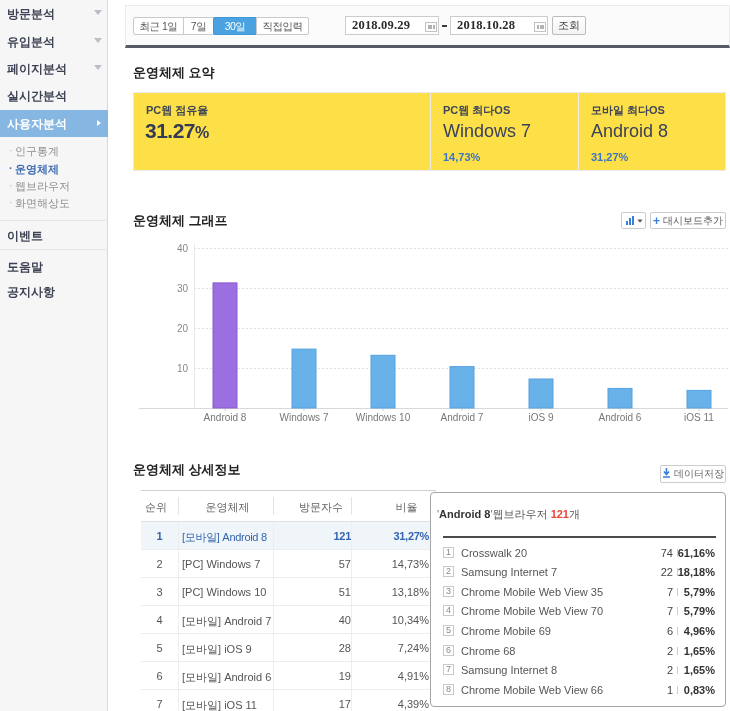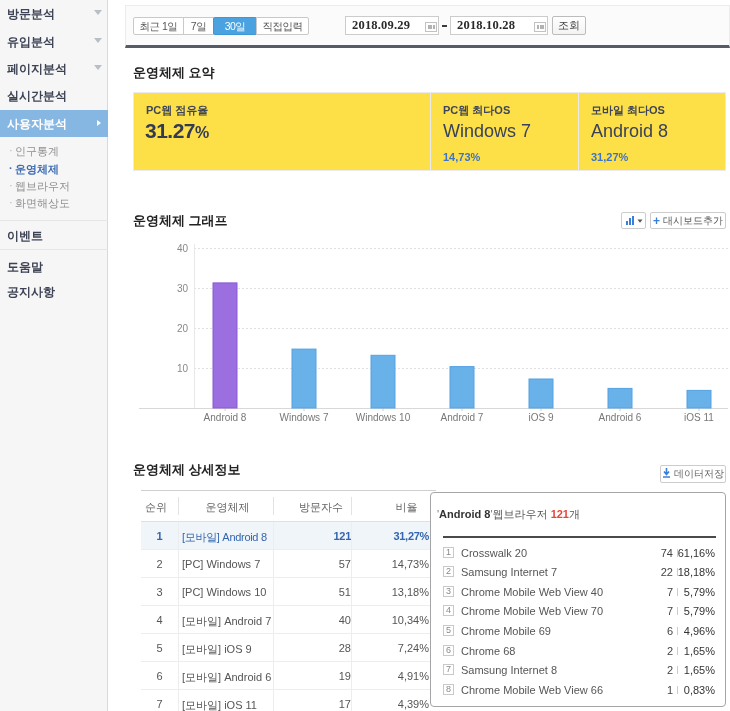--- a/index.html
+++ b/index.html
@@ -47,21 +47,21 @@
   .c-name{position:absolute;left:41px;top:0;font-size:11px;color:#555;}
   .c-vis{position:absolute;left:132px;top:0;width:78px;text-align:right;font-size:11px;color:#555;}
   .c-pct{position:absolute;left:210px;top:0;width:78px;text-align:right;font-size:11px;color:#555;}
   
   #rp{position:absolute;left:430px;top:492px;width:296px;height:215px;box-sizing:border-box;border:1px solid #a5a5a8;border-radius:4px;background:#fff;}
   .rrow{position:absolute;left:12px;width:272px;height:19.6px;font-size:11px;color:#555;}
   .rrow .nb{position:absolute;left:0;top:3px;width:11px;height:11px;box-sizing:border-box;border:1px solid #c9c9c9;background:#fff;font-size:9px;color:#888;text-align:center;line-height:9px;}
   .rrow .nm{position:absolute;left:18px;top:3px;}
   .rrow .ct{position:absolute;left:170px;top:3px;width:60px;text-align:right;color:#444;}
   .rrow .pb{position:absolute;left:234px;top:5px;width:1px;height:8px;background:#ccc;}
-  .rrow .pc{position:absolute;left:212px;top:3px;width:60px;text-align:right;font-weight:normal;color:#333;}
+  .rrow .pc{position:absolute;left:212px;top:3px;width:60px;text-align:right;font-weight:bold;color:#333;}
 </style>
 </head>
 <body>
 <div id="page">
 
   <div id="side"></div>
   <div class="m1" style="top:6px;">방문분석</div>
     <div class="caret" style="top:10px;"></div>
   <div class="m1" style="top:34px;">유입분석</div>
     <div class="caret" style="top:38px;"></div>
@@ -266,21 +266,21 @@
       </div>
       <div class="rrow" style="top: 70.1px;">
         <span class="nb">2</span>
         <span class="nm">Samsung Internet 7</span>
         <span class="ct">22</span>
         <span class="pb"></span>
         <span class="pc">18,18%</span>
       </div>
       <div class="rrow" style="top: 89.7px;">
         <span class="nb">3</span>
-        <span class="nm">Chrome Mobile Web View 40</span>
+        <span class="nm">Chrome Mobile Web View 35</span>
         <span class="ct">7</span>
         <span class="pb"></span>
         <span class="pc">5,79%</span>
       </div>
       <div class="rrow" style="top: 109.3px;">
         <span class="nb">4</span>
         <span class="nm">Chrome Mobile Web View 70</span>
         <span class="ct">7</span>
         <span class="pb"></span>
         <span class="pc">5,79%</span>

